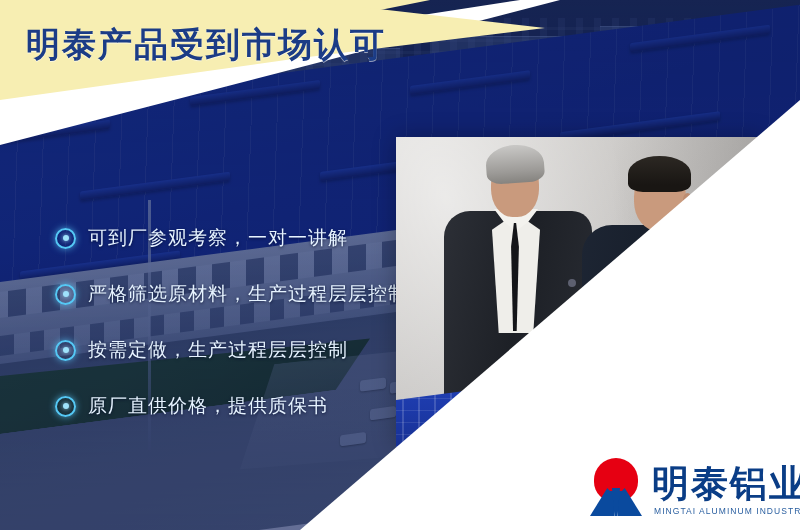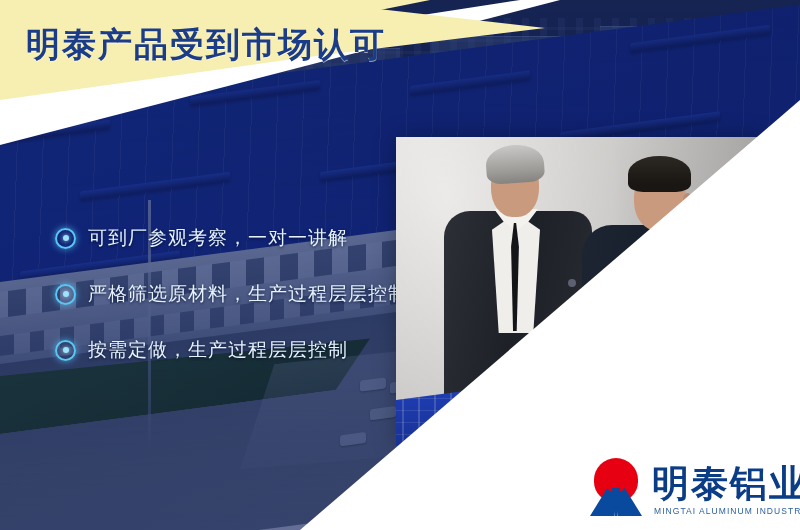--- a/index.html
+++ b/index.html
@@ -536,20 +536,24 @@
       <span class="bullet-icon"></span>
       <span class="feature-text">可到厂参观考察，一对一讲解</span>
     </div>
     <div class="feature-row">
       <span class="bullet-icon"></span>
       <span class="feature-text">严格筛选原材料，生产过程层层控制</span>
     </div>
     <div class="feature-row">
       <span class="bullet-icon"></span>
       <span class="feature-text">按需定做，生产过程层层控制</span>
+    </div>
+    <div class="feature-row">
+      <span class="bullet-icon"></span>
+      <span class="feature-text">原厂直供价格，提供质保书</span>
     </div>
   </div>
 
   <div class="photo-card">
     <div class="studio-light"></div>
     <div class="studio-shadow"></div>
 
     <div class="person">
       <div class="body p1-body"></div>
       <div class="shirt p1-shirt"></div>

